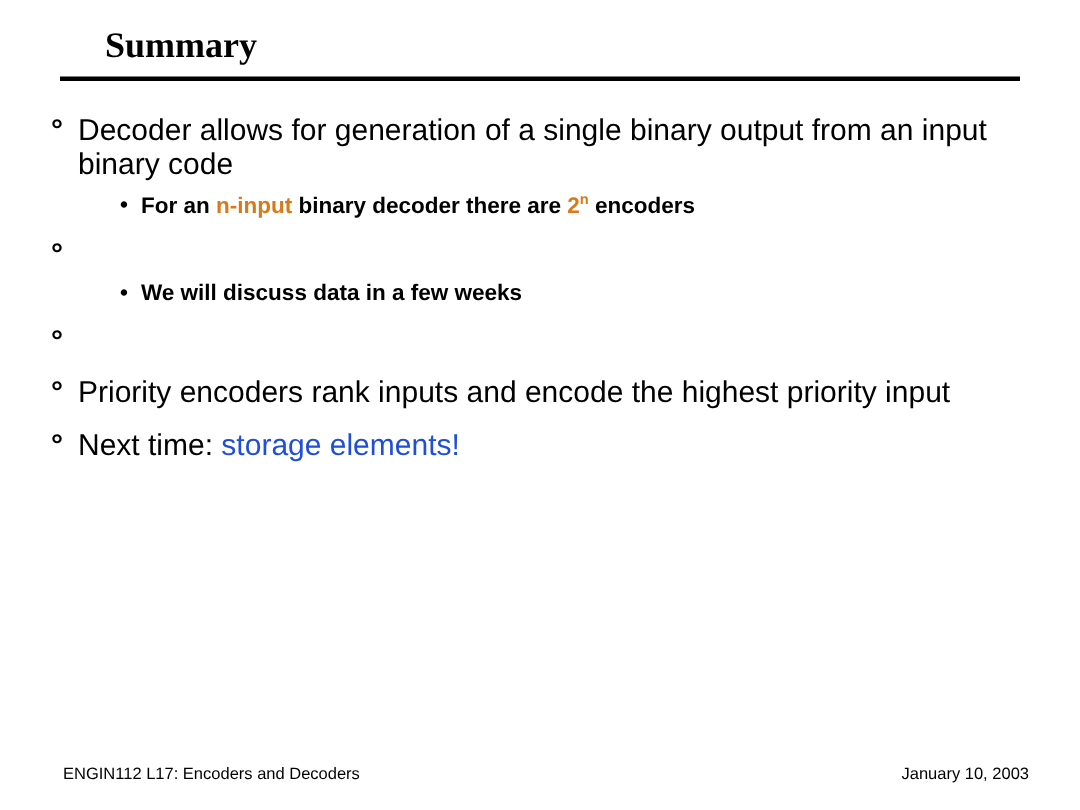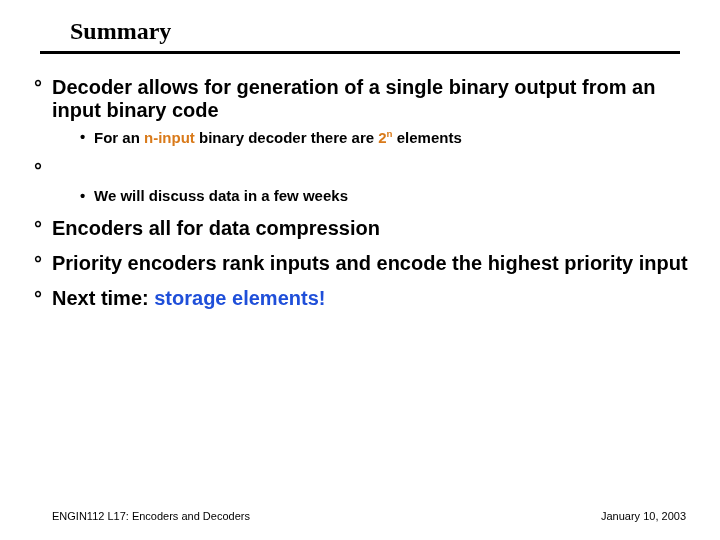--- a/index.html
+++ b/index.html
@@ -5,30 +5,30 @@
   * { margin: 0; padding: 0; box-sizing: border-box; }
   html, body { width: 720px; height: 540px; background: #fff; font-family: Arial, Helvetica, sans-serif; color: #000; }
   .slide { width: 720px; height: 540px; position: relative; padding: 0; }
   .title-wrap { padding: 18px 0 0 70px; }
   .title { font-size: 24px; font-weight: bold; color: #000; font-family: Liberation Serif, serif; }
   .rule { border: none; border-top: 3px solid #000; margin: 6px 40px 0 40px; }
   .body { padding: 22px 24px 0 34px; }
   .lvl1 { display: flex; align-items: flex-start; margin-top: 12px; }
   .lvl1:first-child { margin-top: 0; }
   .lvl1 .bullet { width: 18px; flex: 0 0 18px; font-size: 20px; font-weight: bold; line-height: 1.1; }
-  .lvl1 .text { font-size: 20px; font-weight: bold; line-height: 1.15; }
+  .lvl1 .text { font-size: 20px; font-weight: normal; line-height: 1.15; }
   .lvl2 { display: flex; align-items: flex-start; margin: 6px 0 0 46px; }
   .lvl2 .dot { width: 14px; flex: 0 0 14px; font-size: 15px; font-weight: bold; line-height: 1.2; }
   .lvl2 .text { font-size: 15px; font-weight: bold; line-height: 1.2; }
   .orange { color: #d97a1a; text-align: center; }
   .blue { color: #1f4fd9; text-align: center; }
   .sup { vertical-align: super; font-size: 0.65em; }
   .gap-after { margin-bottom: 8px; }
   .big-gap { margin-top: 20px; }
-  .footer { position: absolute; bottom: 18px; left: 52px; right: 34px; display: flex; justify-content: space-between; font-size: 11px; color: #000; }
+  .footer { position: absolute; bottom: 18px; left: 42px; right: 34px; display: flex; justify-content: space-between; font-size: 11px; color: #000; }
 </style>
 </head>
 <body>
 
 <div class="slide">
 
   <div class="title-wrap">
     <div class="title">Summary</div>
   </div>
   <hr class="rule">
@@ -36,36 +36,35 @@
   <div class="body">
 
     <div class="lvl1 big-gap">
       <div class="bullet">°</div>
       <div class="text">Decoder allows for generation of a single binary output from an input binary code</div>
     </div>
 
     <div class="lvl2 gap-after">
       <div class="dot">•</div>
       <div class="text">
-        <span>For an </span><span class="orange">n-input</span><span> binary decoder there are </span><span class="orange"><span>2</span><span class="sup">n</span></span><span> elements</span>
+        <span>For an </span><span class="orange">n-input</span><span> binary decoder there are </span><span class="orange"><span>2</span><span class="sup">n</span></span><span> encoders</span>
       </div>
     </div>
 
     <div class="lvl1">
       <div class="bullet">°</div>
     </div>
 
     <div class="lvl2 gap-after">
       <div class="dot">•</div>
       <div class="text">We will discuss data in a few weeks</div>
     </div>
 
     <div class="lvl1">
       <div class="bullet">°</div>
-      <div class="text">Encoders all for data compression</div>
     </div>
 
     <div class="lvl1">
       <div class="bullet">°</div>
       <div class="text">Priority encoders rank inputs and encode the highest priority input</div>
     </div>
 
     <div class="lvl1">
       <div class="bullet">°</div>
       <div class="text">

